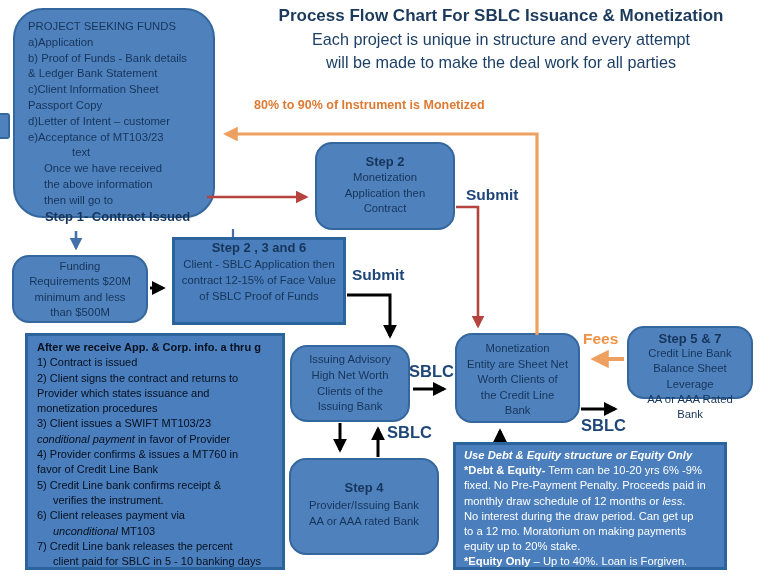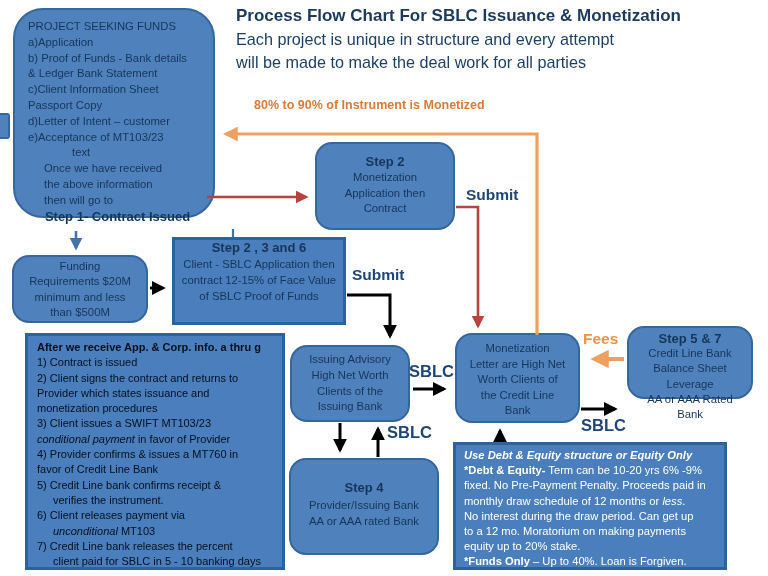--- a/index.html
+++ b/index.html
@@ -13,21 +13,21 @@
   .ctrbox{text-align:center;}
   .ln{white-space:nowrap;}
   .b{font-weight:bold;}
   .i{font-style:italic;}
   .bi{font-weight:bold;font-style:italic;}
   .ind{padding-left:16px;}
   .ind2{padding-left:44px;}
   .big{font-weight:bold;font-size:13px;}
   .ctr{text-align:center;}
   .lbl{position:absolute;font-weight:bold;color:#1f4678;}
-  #title-block{position:absolute;left:236px;top:4px;width:530px;text-align:left;color:#1b3a5c;}
+  #title-block{position:absolute;left:236px;top:4px;width:530px;text-align:center;color:#1b3a5c;}
   #title-heading{font-size:17px;font-weight:bold;line-height:24px;}
   .title-sub{font-size:16.2px;line-height:23px;color:#1d4066;}
   #monetized-note{position:absolute;left:254px;top:98px;font-size:12.5px;font-weight:bold;color:#dd7a33;}
   #arrow-layer{position:absolute;left:0;top:0;width:768px;height:576px;pointer-events:none;}
   #left-edge-fragment{position:absolute;left:0;top:113px;width:8px;height:22px;background:#4f81bd;
        border:2px solid #35679f;border-left:none;border-radius:0 3px 3px 0;}
   .white{color:#ffffff;}
 </style>
 </head>
 <body>
@@ -101,21 +101,21 @@
 
   <div class="box round ctrbox" style="left:290px;top:345px;width:120px;height:77px;padding-top:5px;">
       <div class="ln">Issuing Advisory</div>
       <div class="ln">High Net Worth</div>
       <div class="ln">Clients of the</div>
       <div class="ln">Issuing Bank</div>
     </div>
 
   <div class="box round ctrbox" style="left:455px;top:333px;width:125px;height:90px;padding-top:6px;line-height:15.6px;">
       <div class="ln">Monetization</div>
-      <div class="ln">Letter  are High Net</div>
+      <div class="ln">Entity  are Sheet Net</div>
       <div class="ln">Worth Clients of</div>
       <div class="ln">the Credit Line</div>
       <div class="ln">Bank</div>
     </div>
 
   <div class="box round ctrbox" style="left:627px;top:326px;width:126px;height:73px;padding-top:3px;line-height:15.2px;">
       <div class="ln big">Step 5 &amp; 7</div>
       <div class="ln">Credit Line Bank</div>
       <div class="ln">Balance Sheet</div>
       <div class="ln">Leverage</div>
@@ -130,21 +130,21 @@
     </div>
 
   <div class="box sq white" style="left:453px;top:442px;width:274px;height:128px;padding:3px 4px 0 8px;font-size:11.2px;line-height:15.2px;">
       <div class="ln bi">Use Debt &amp; Equity structure or Equity Only</div>
       <div class="ln"><span class="b">*Debt  &amp; Equity-</span><span> Term can be 10-20 yrs 6% -9%</span></div>
       <div class="ln">fixed. No Pre-Payment Penalty. Proceeds paid in</div>
       <div class="ln"><span>monthly draw schedule of 12 months or </span><span class="i">less</span><span>.</span></div>
       <div class="ln">No interest during the draw period. Can get up</div>
       <div class="ln">to a 12 mo. Moratorium on making payments</div>
       <div class="ln">equity  up to 20%  stake.</div>
-      <div class="ln"><span class="b">*Funds Only</span><span> – Up to  40%.  Loan is Forgiven.</span></div>
+      <div class="ln"><span class="b">*Equity Only</span><span> – Up to  40%.  Loan is Forgiven.</span></div>
     </div>
 
   <div class="lbl" style="left:466px;top:186px;font-size:15.5px;">Submit</div>
   <div class="lbl" style="left:352px;top:266px;font-size:15.5px;">Submit</div>
   <div class="lbl" style="left:409px;top:362px;font-size:16.5px;">SBLC</div>
   <div class="lbl" style="left:387px;top:423px;font-size:16.5px;">SBLC</div>
   <div class="lbl" style="left:581px;top:416px;font-size:16.5px;">SBLC</div>
   <div class="lbl" style="left:583px;top:330px;font-size:15.5px;color:#ef9243;">Fees</div>
 
   <svg id="arrow-layer" viewBox="0 0 768 576">

